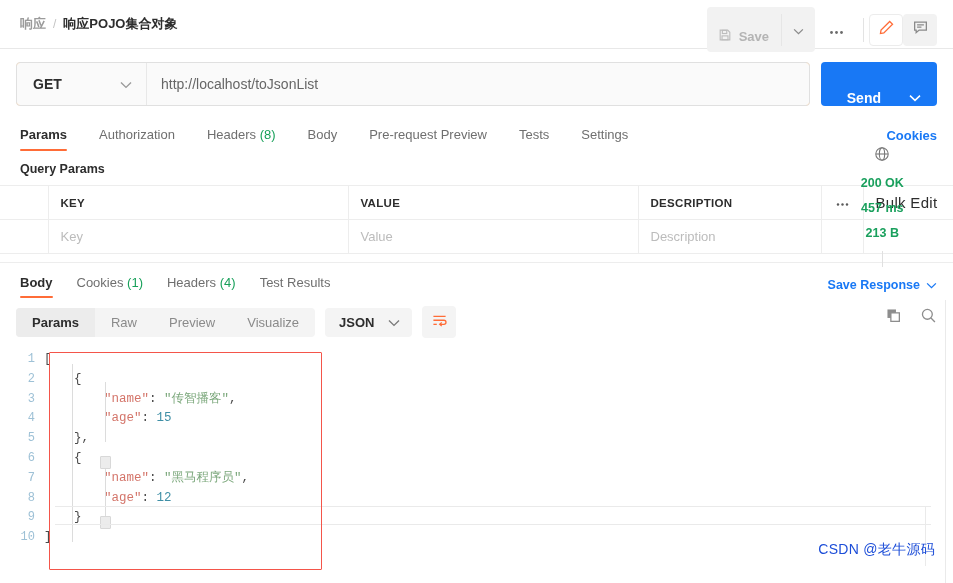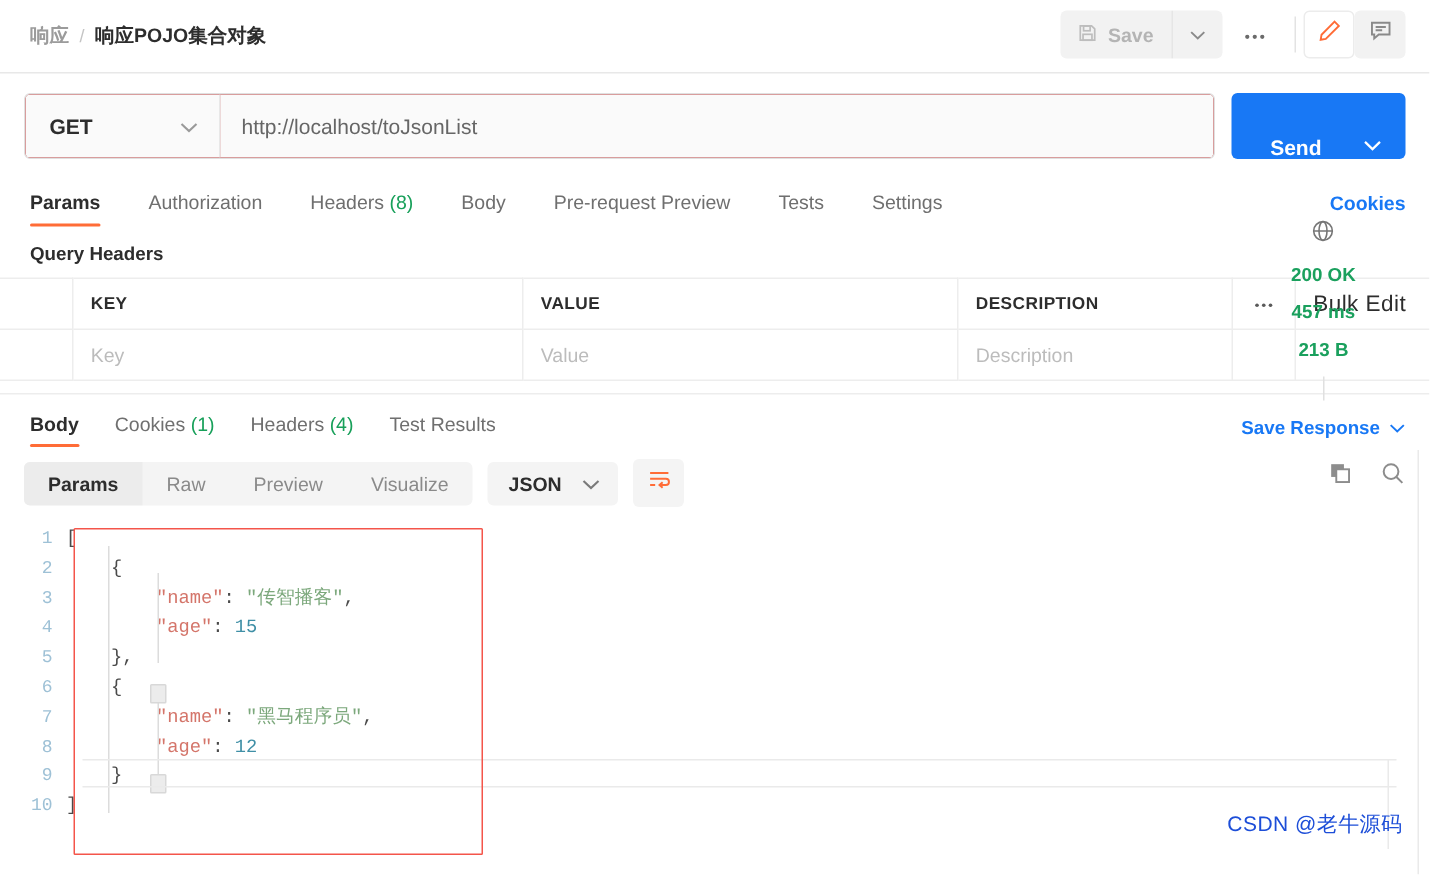--- a/index.html
+++ b/index.html
@@ -32,20 +32,21 @@
   }
   .save-group {
     display: flex; align-items: center;
     background: #f2f2f2; border-radius: 4px; overflow: hidden;
   }
   .save-btn {
     display: flex; align-items: center; gap: 7px;
     padding: 7px 12px 7px 11px;
     font-size: 13px; color: #b4b4b4; font-weight: 600;
     cursor: default;
+    margin-top: 14px;
   }
   .save-caret {
     padding: 7px 11px; border-left: 1px solid #e6e6e6;
     display: flex; align-items: center; cursor: pointer;
   }
   .dots-btn {
     padding: 0 13px; height: 32px; display: flex; align-items: center;
     justify-content: center; cursor: pointer;
   }
   .vdiv { width: 1px; height: 24px; background: #e3e3e3; margin: 0 5px; }
@@ -57,21 +58,21 @@
   .icon-sq.grey { background: #f2f2f2; }
 
   
   .urlbar-wrap {
     display: flex; align-items: center; gap: 11px;
     padding: 13px 16px 11px 16px;
   }
   .url-input-group {
     flex: 1; display: flex; align-items: stretch;
     border: 1px solid #e0e0e0; border-radius: 4px;
-    background: #b91c1c; height: 44px; overflow: hidden;
+    background: #fdba74; height: 44px; overflow: hidden;
   }
   .method-sel {
     display: flex; align-items: center; justify-content: space-between;
     min-width: 130px; padding: 0 14px 0 16px;
     background: #fafafa; border-right: 1px solid #e8e8e8;
     font-size: 14px; font-weight: 700; color: #2d2d2d; cursor: pointer;
   }
   .url-text {
     flex: 1; display: flex; align-items: center; padding: 0 14px;
     font-size: 14px; color: #666; background:#fafafa;
@@ -336,21 +337,21 @@
     </div>
     <div class="tab">
       <span>Tests</span>
     </div>
     <div class="tab">
       <span>Settings</span>
     </div>
     <div class="cookies-link">Cookies</div>
   </div>
 
-  <div class="query-params-label">Query Headers</div>
+  <div class="query-params-label">Query Params</div>
 
   <table class="ptable">
     <thead>
       <tr>
         <th class="col-chk th-noborder-l"></th>
         <th class="col-key">KEY</th>
         <th class="col-val">VALUE</th>
         <th class="col-desc">DESCRIPTION</th>
         <th class="col-dots">
           <span>

